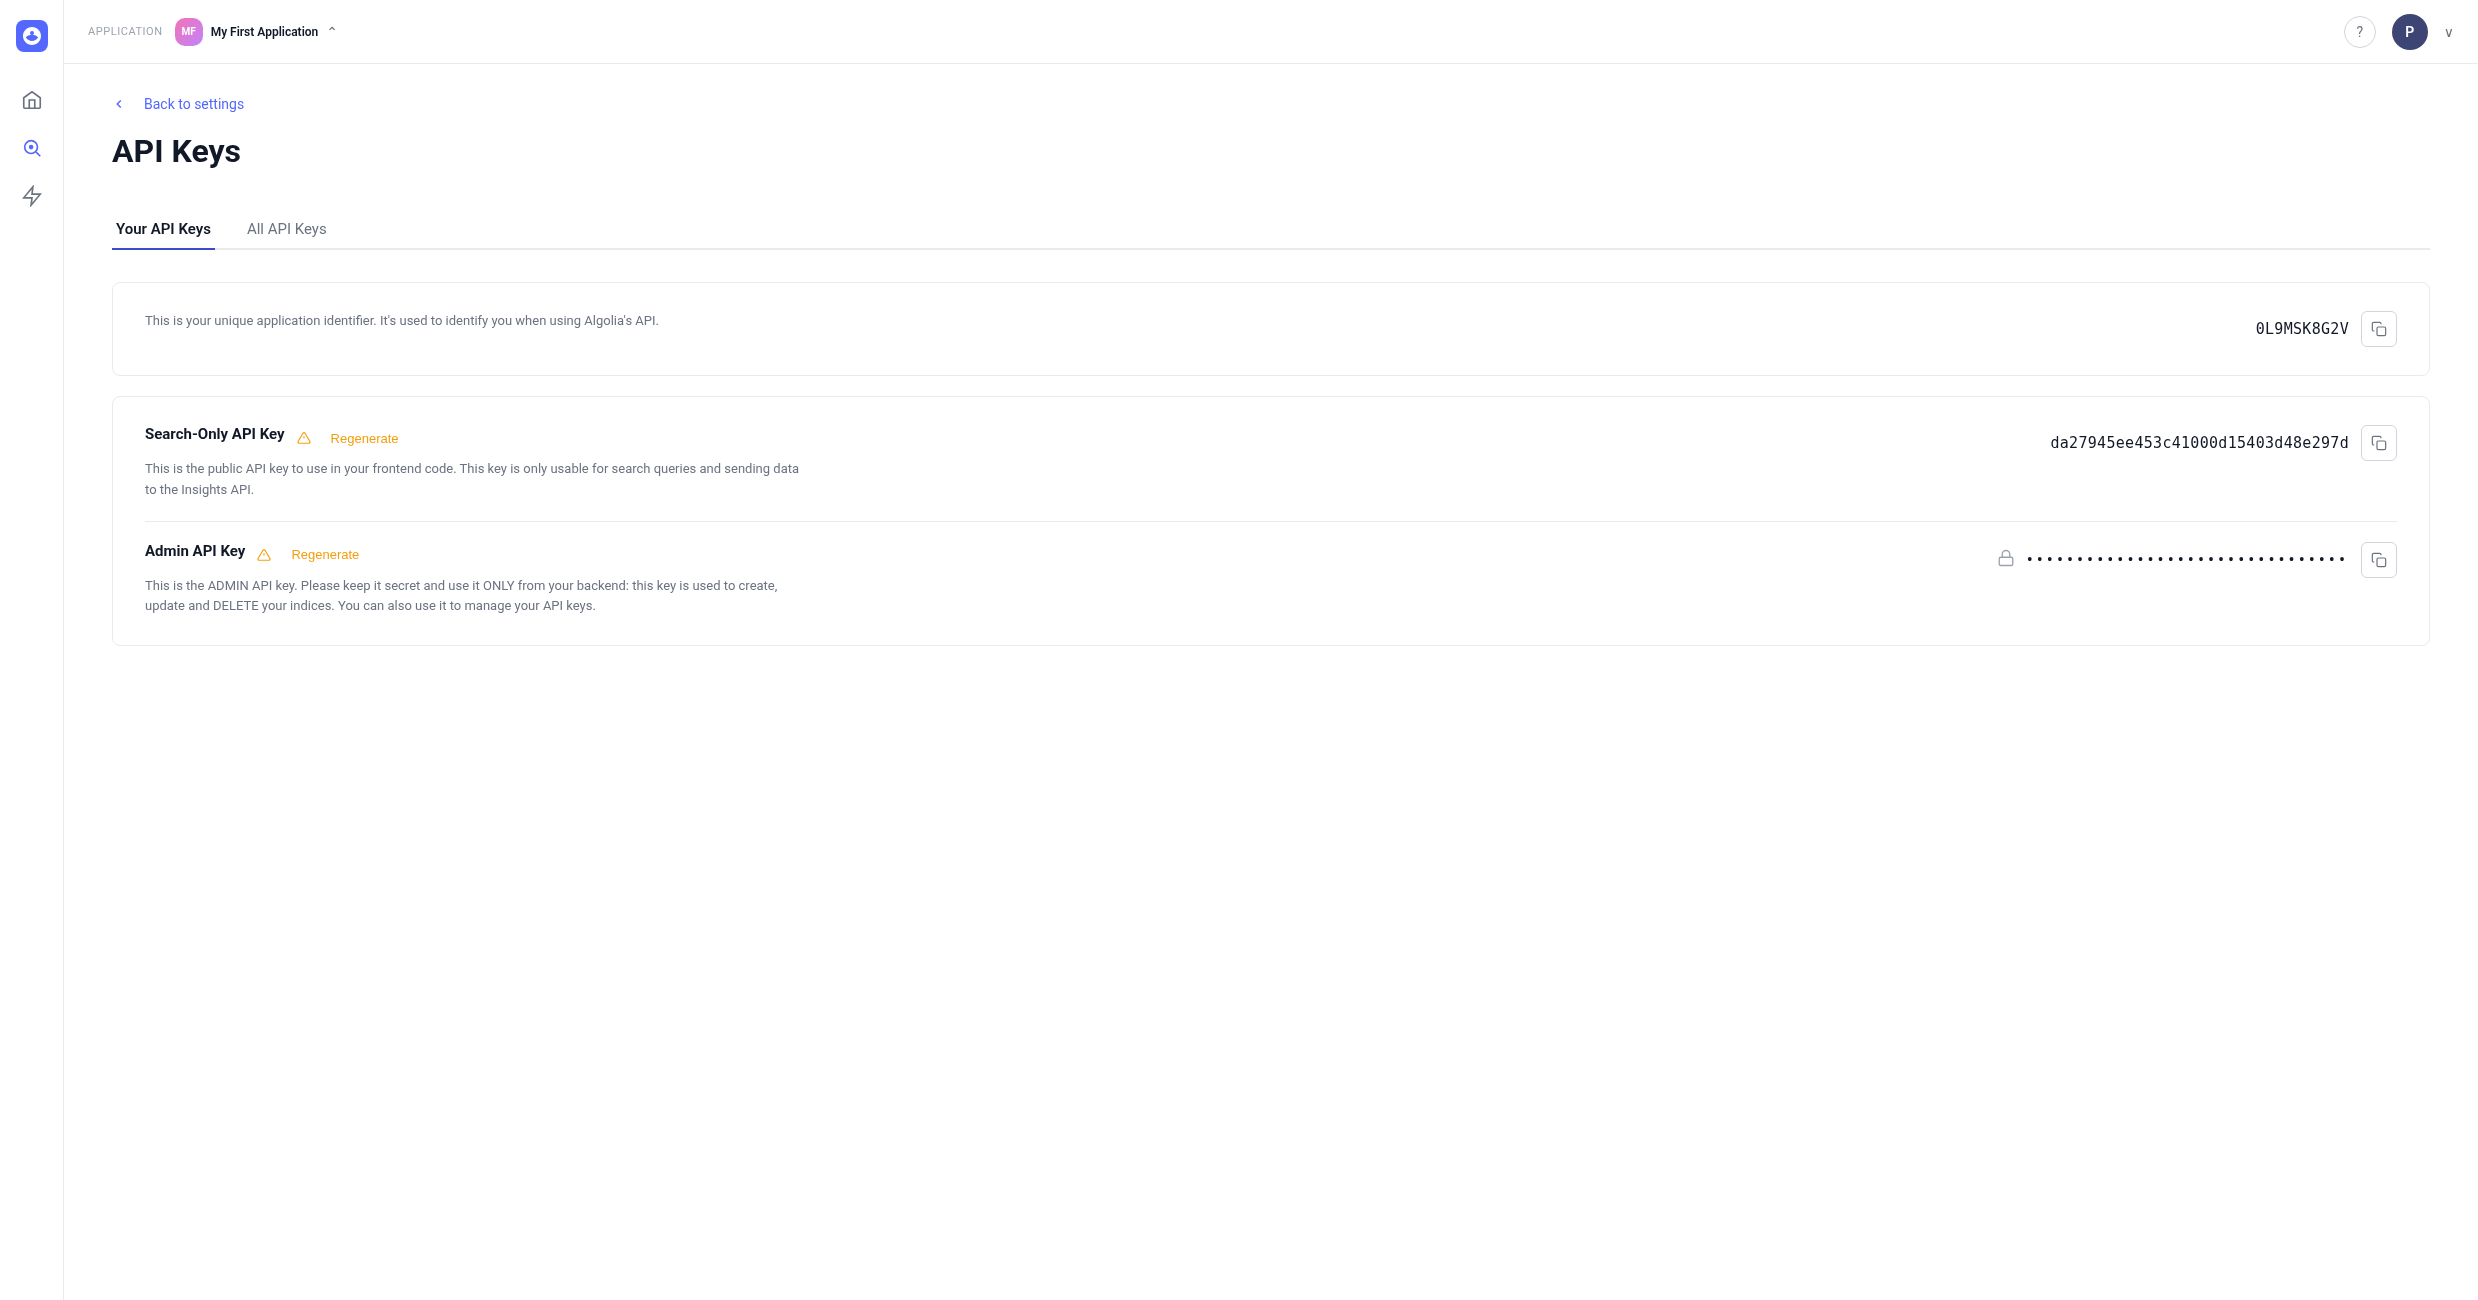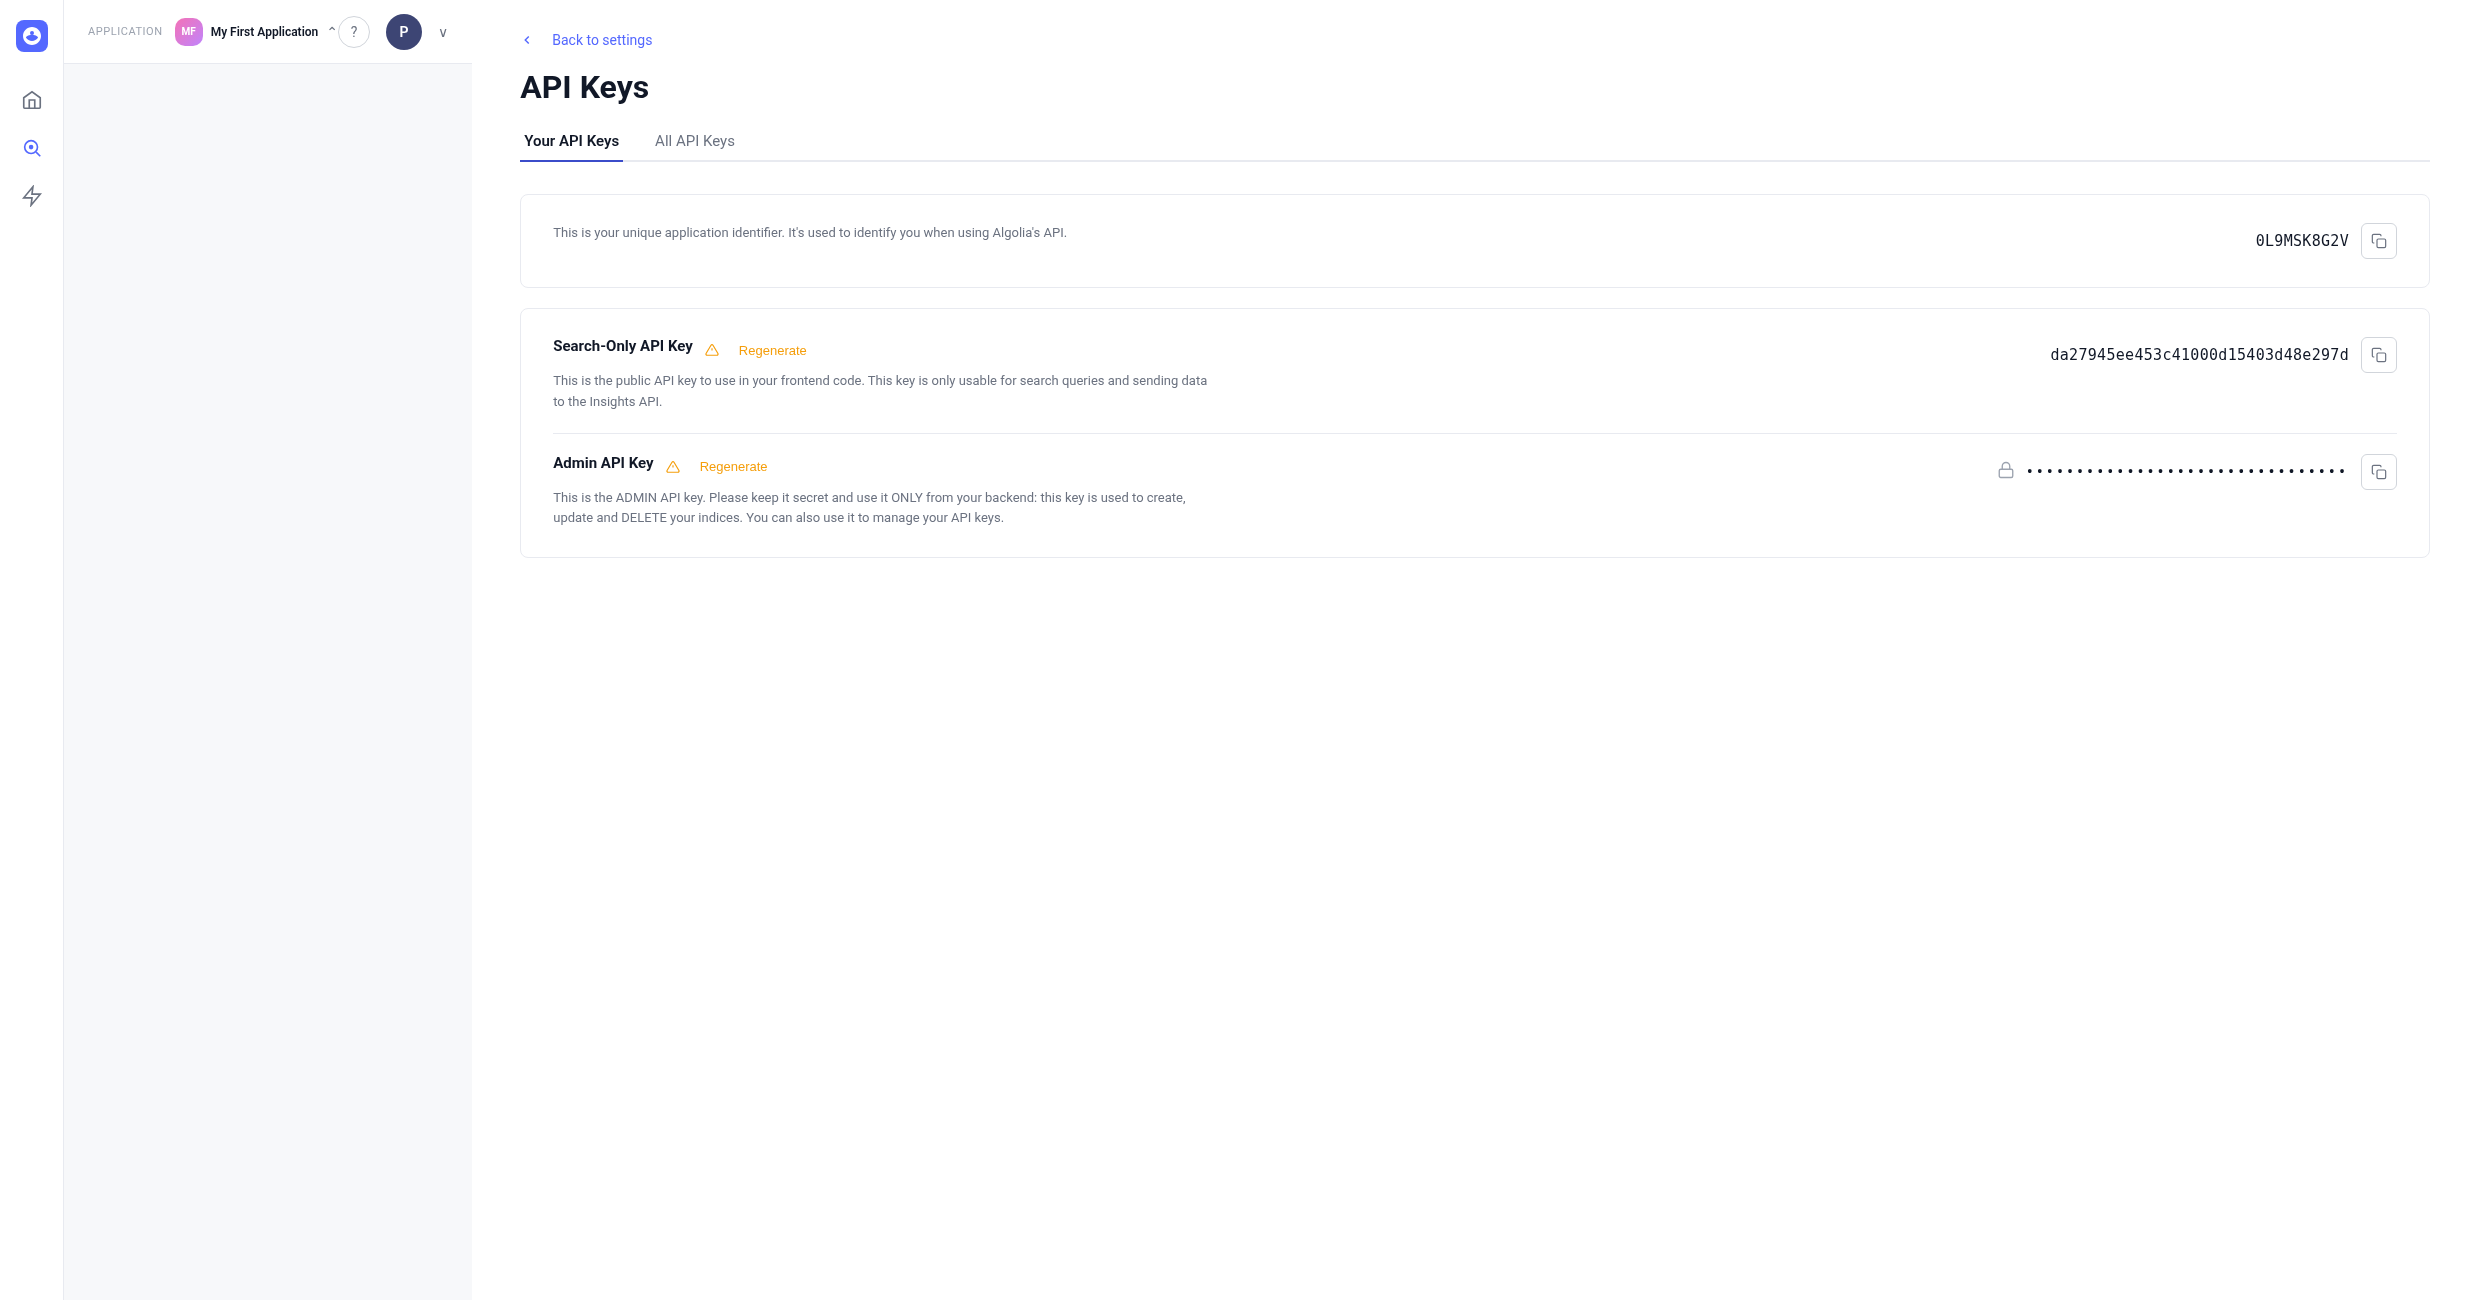--- a/index.html
+++ b/index.html
@@ -41,21 +41,21 @@
       cursor: pointer;
       color: #6b7280;
       font-size: 18px;
     }
     .sidebar-icon.active { color: #5468ff; }
 
     
     .main-area {
       flex: 1;
       display: flex;
-      flex-direction: row;
+      flex-direction: column;
       overflow: hidden;
     }
 
     
     .topbar {
       background: #fff;
       border-bottom: 1px solid #e8eaf0;
       display: flex;
       align-items: center;
       padding: 0 24px;
@@ -149,21 +149,21 @@
       font-size: 14px;
       cursor: pointer;
       margin-bottom: 20px;
       text-decoration: none;
     }
 
     .page-title {
       font-size: 32px;
       font-weight: 700;
       color: #111827;
-      margin-bottom: 16px;
+      margin-bottom: 40px;
     }
 
     
     .tabs {
       display: flex;
       border-bottom: 2px solid #e8eaf0;
       margin-bottom: 32px;
     }
     .tab {
       padding: 10px 4px;

